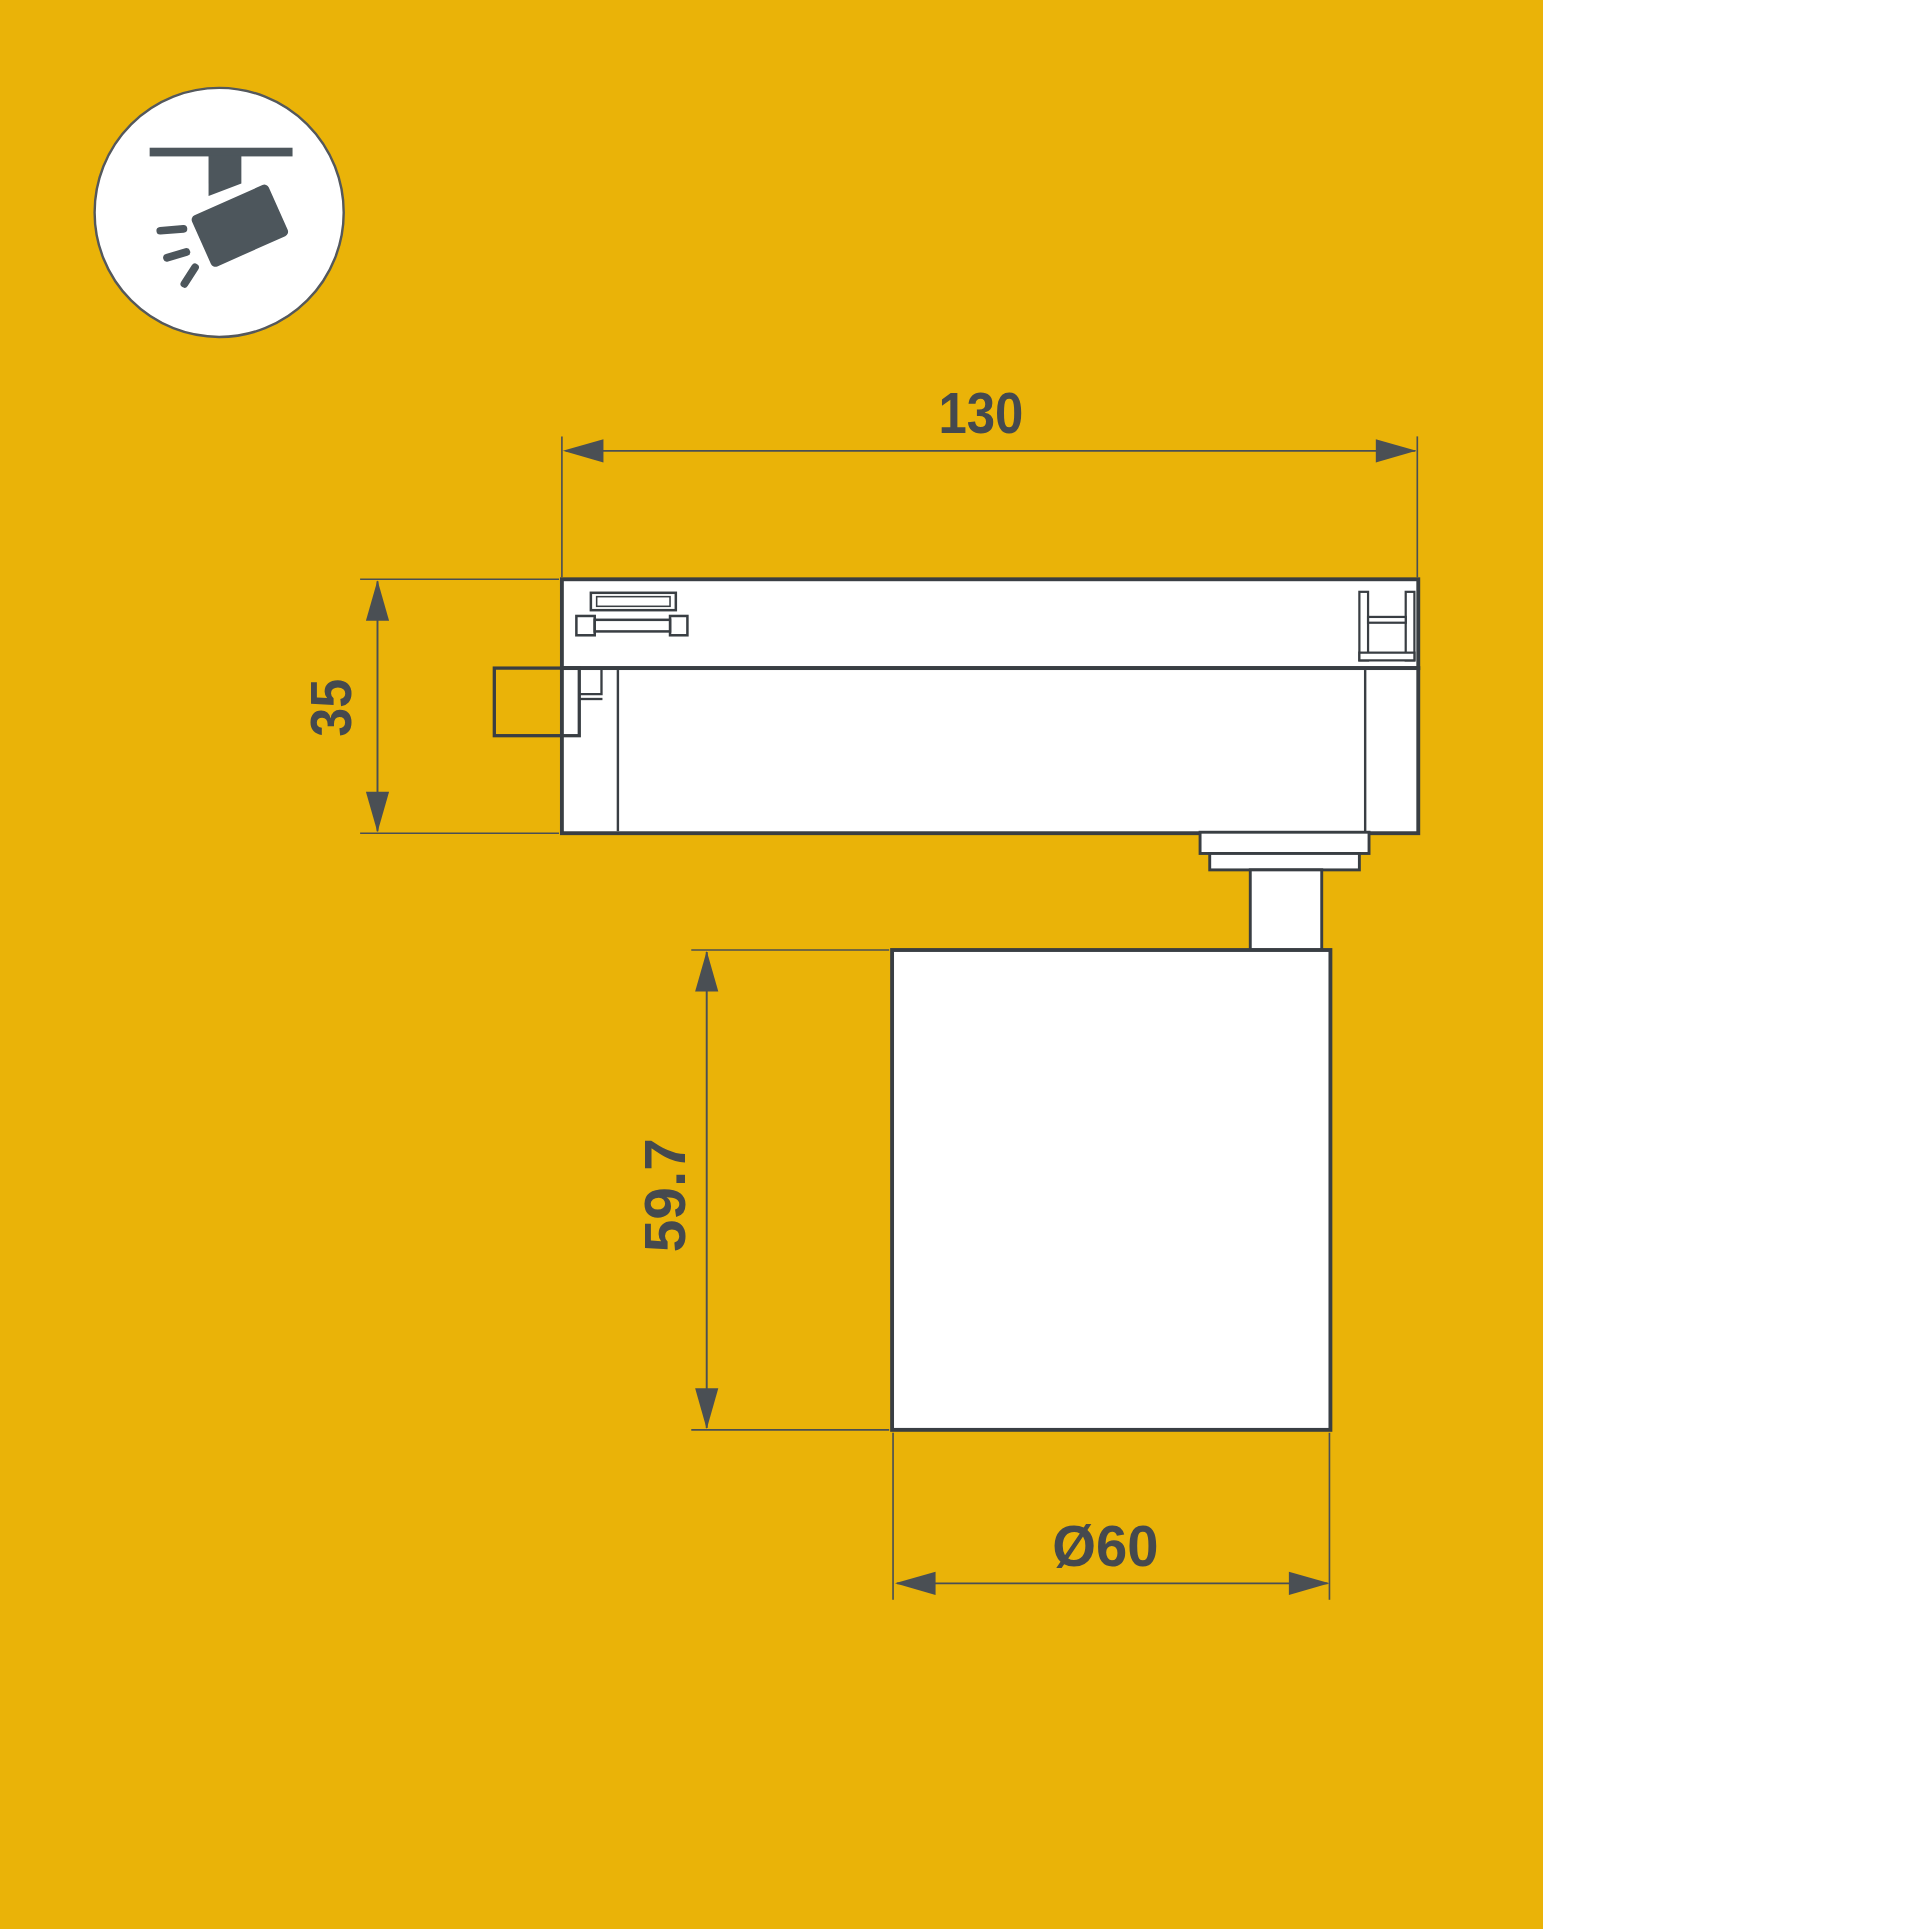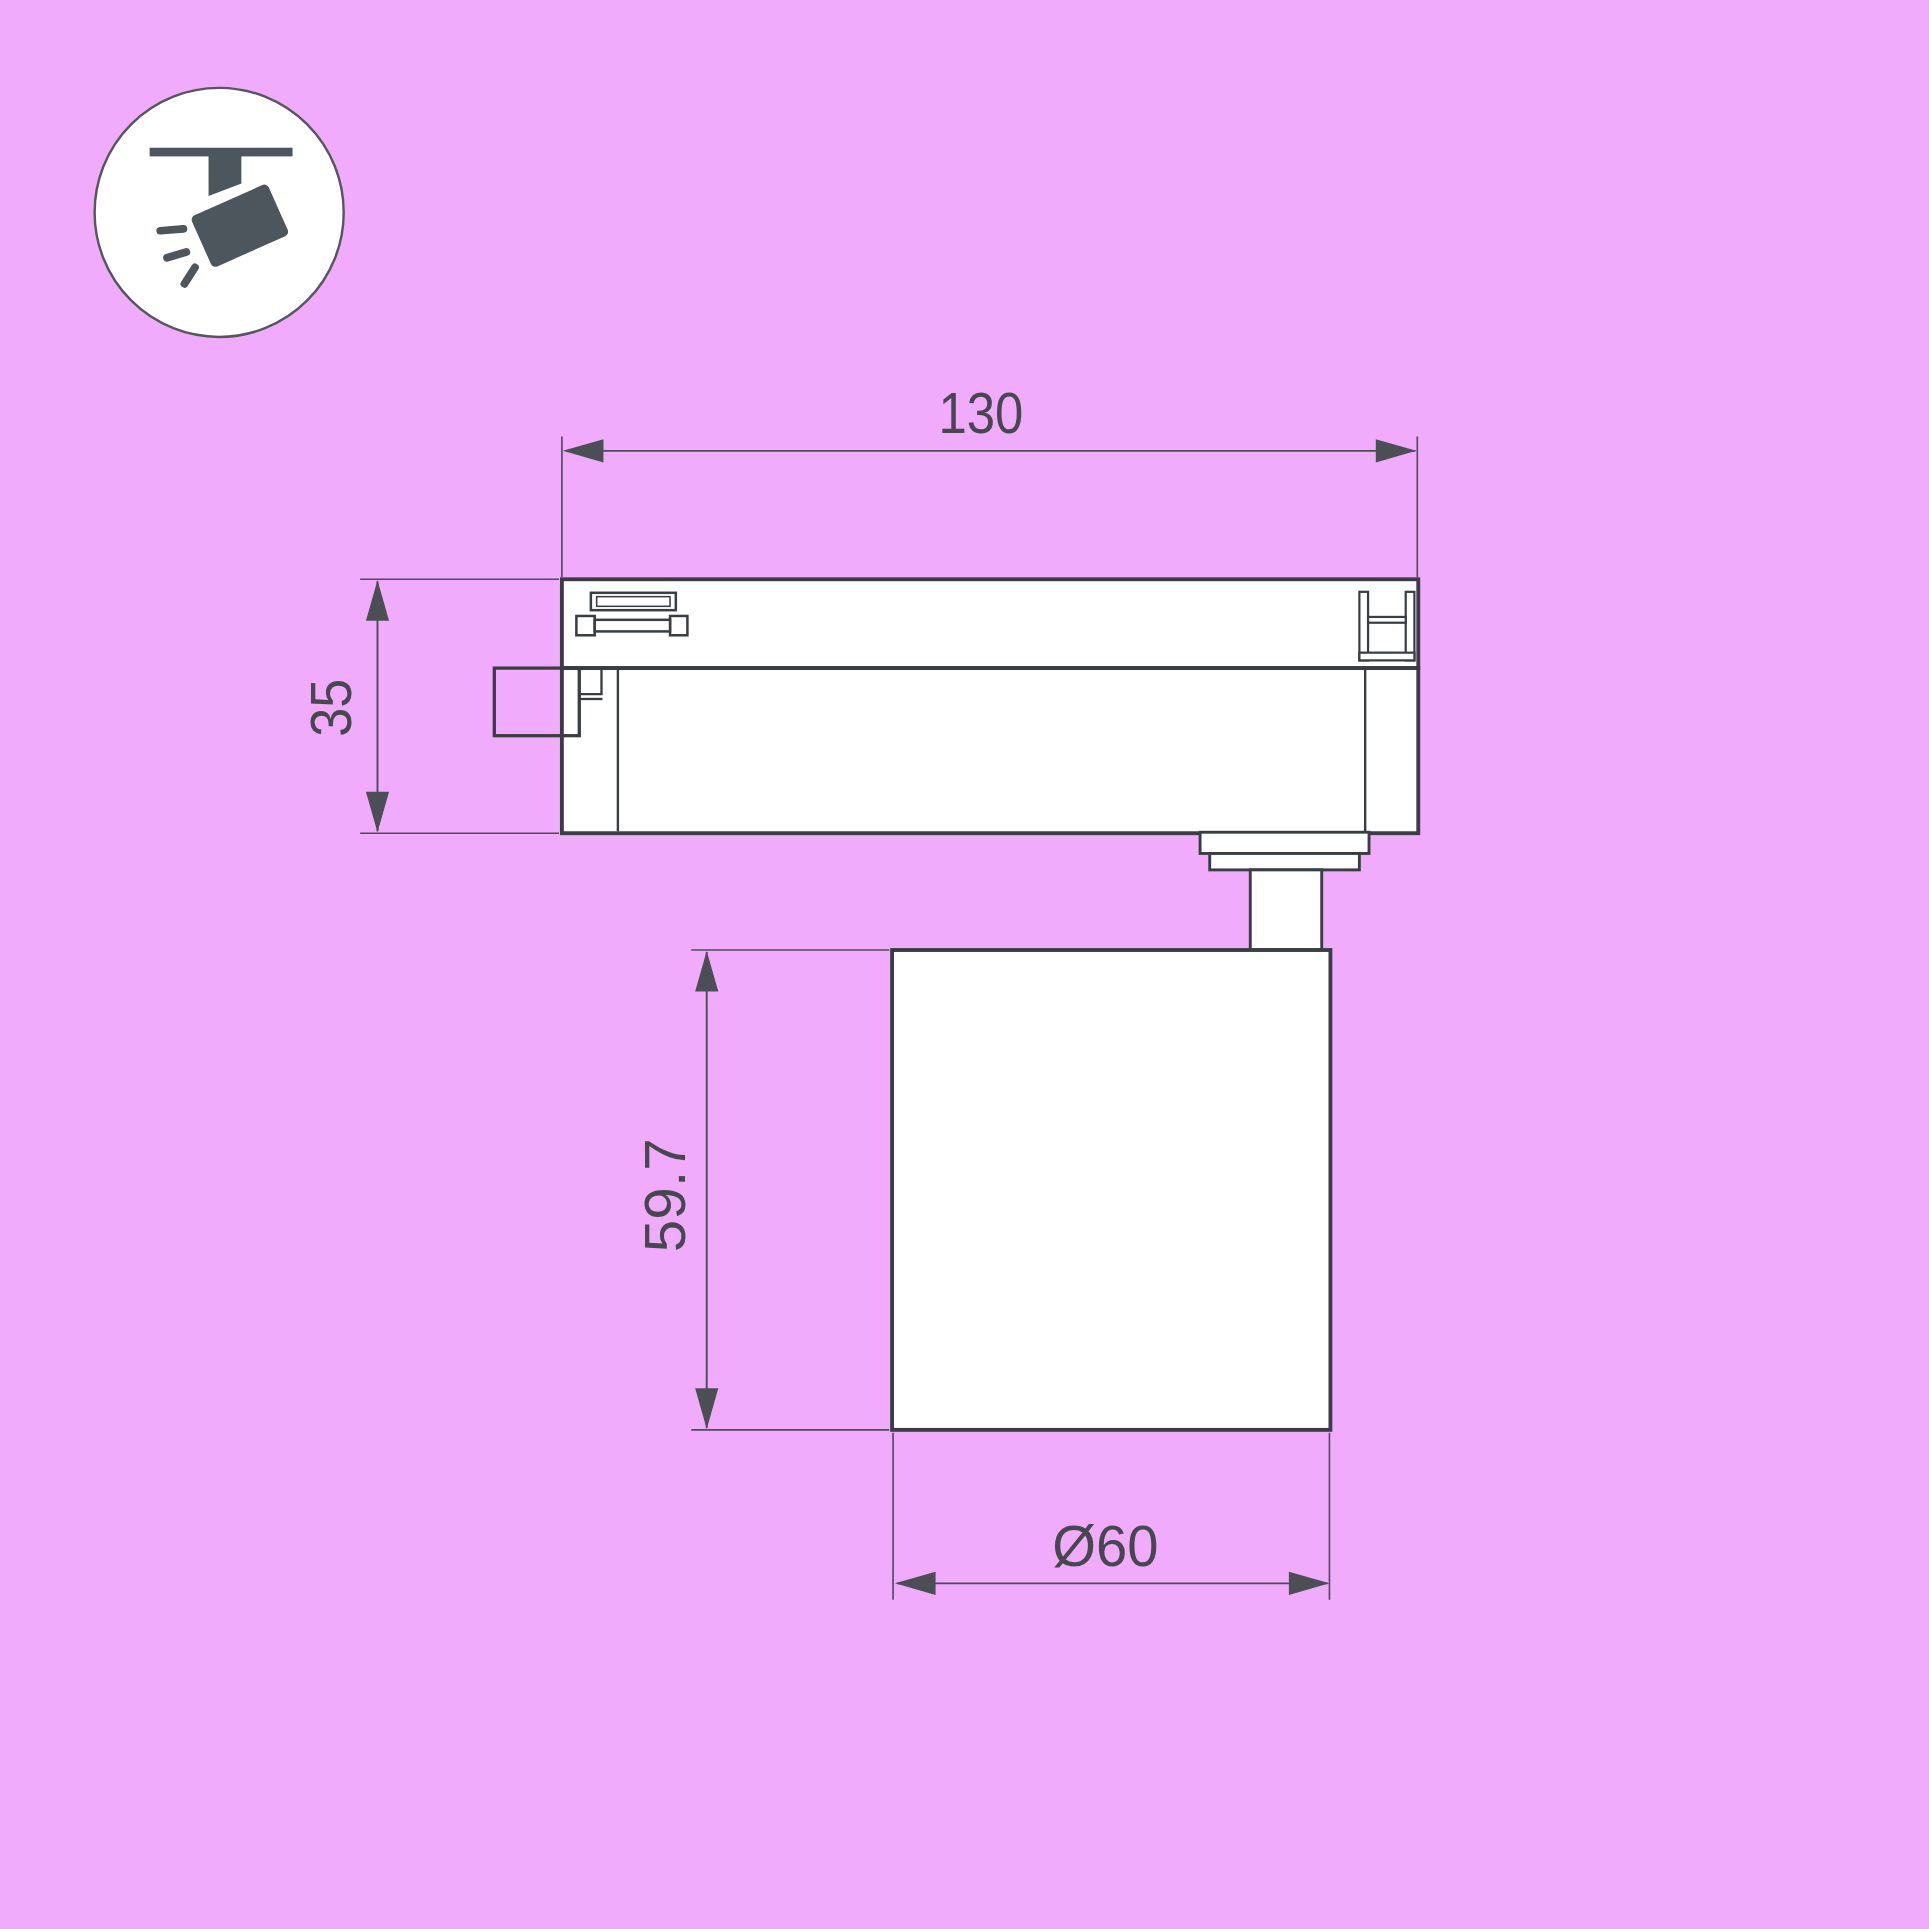--- a/index.html
+++ b/index.html
@@ -2,24 +2,25 @@
 <html><head>
 <meta charset="utf-8">
 <style>
   html, body {
     margin: 0;
     padding: 0;
     background: #ffffff;
   }
   .page {
     position: relative;
-    width: 1929px;
+    width: 1543px;
     height: 1929px;
-    background: #f0abfc;
+    background: #eab308;
     font-family: "Liberation Sans", sans-serif;
+    font-weight: bold;
   }
   svg { display: block; }
   .dim-label {
     font-family: "Liberation Sans", sans-serif;
     font-size: 60px;
     fill: #45494e;
   }
 </style>
 </head>
 <body>

